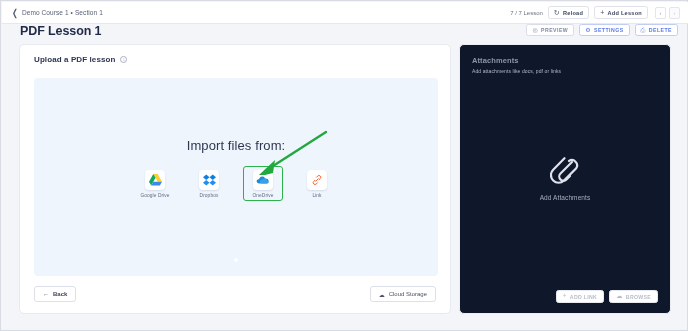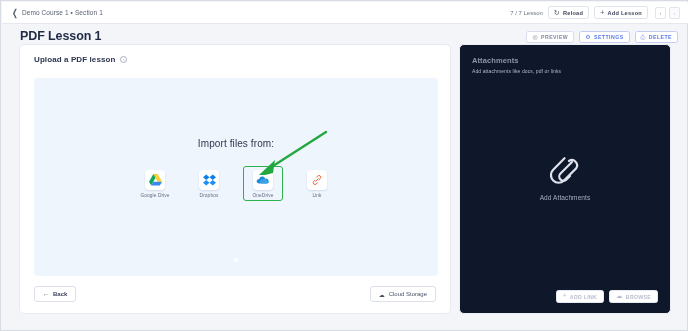--- a/index.html
+++ b/index.html
@@ -51,21 +51,21 @@
     width:11px;height:12px;
     background:#ffffff;border:1px solid #e2e5ec;border-radius:2px;
     display:flex;align-items:center;justify-content:center;
     font-size:6px;color:#9aa1b2;box-sizing:border-box;
   }
   .pg-btn.disabled{color:#c6cbd8;background:#fbfbfd;}
 
   
   .titlerow{
     position:absolute;left:1px;top:23px;width:686px;height:19px;
-    display:flex;align-items:flex-end;
+    display:flex;align-items:flex-start;
   }
   .page-title{
     margin-left:18px;
     font-size:12.5px;font-weight:bold;color:#1f2a44;letter-spacing:-.1px;
   }
   .title-actions{
     margin-left:auto;display:flex;align-items:center;gap:5px;margin-right:10px;
   }
   .act-btn{
     display:flex;align-items:center;gap:3px;
@@ -94,21 +94,21 @@
     font-size:5px;color:#a9b0c2;font-family:"Liberation Serif",serif;
     line-height:1;box-sizing:border-box;
   }
   .dropzone{
     position:absolute;left:14px;top:33px;width:404px;height:198px;
     background:#eff5fd;border-radius:4px;
     box-sizing:border-box;
   }
   .import-label{
     position:absolute;left:0;right:0;top:60px;text-align:center;
-    font-size:10px;color:#2c3category;color:#2f3850;letter-spacing:.1px;
+    font-size:13px;color:#2c3category;color:#2f3850;letter-spacing:.1px;
   }
   .providers{
     position:absolute;left:0;right:0;top:88px;
     display:flex;justify-content:center;gap:14px;
   }
   .provider{
     width:40px;
     display:flex;flex-direction:column;align-items:center;gap:3px;
     padding:3px 1px 2px;border:1.4px solid transparent;border-radius:3px;
     box-sizing:border-box;

